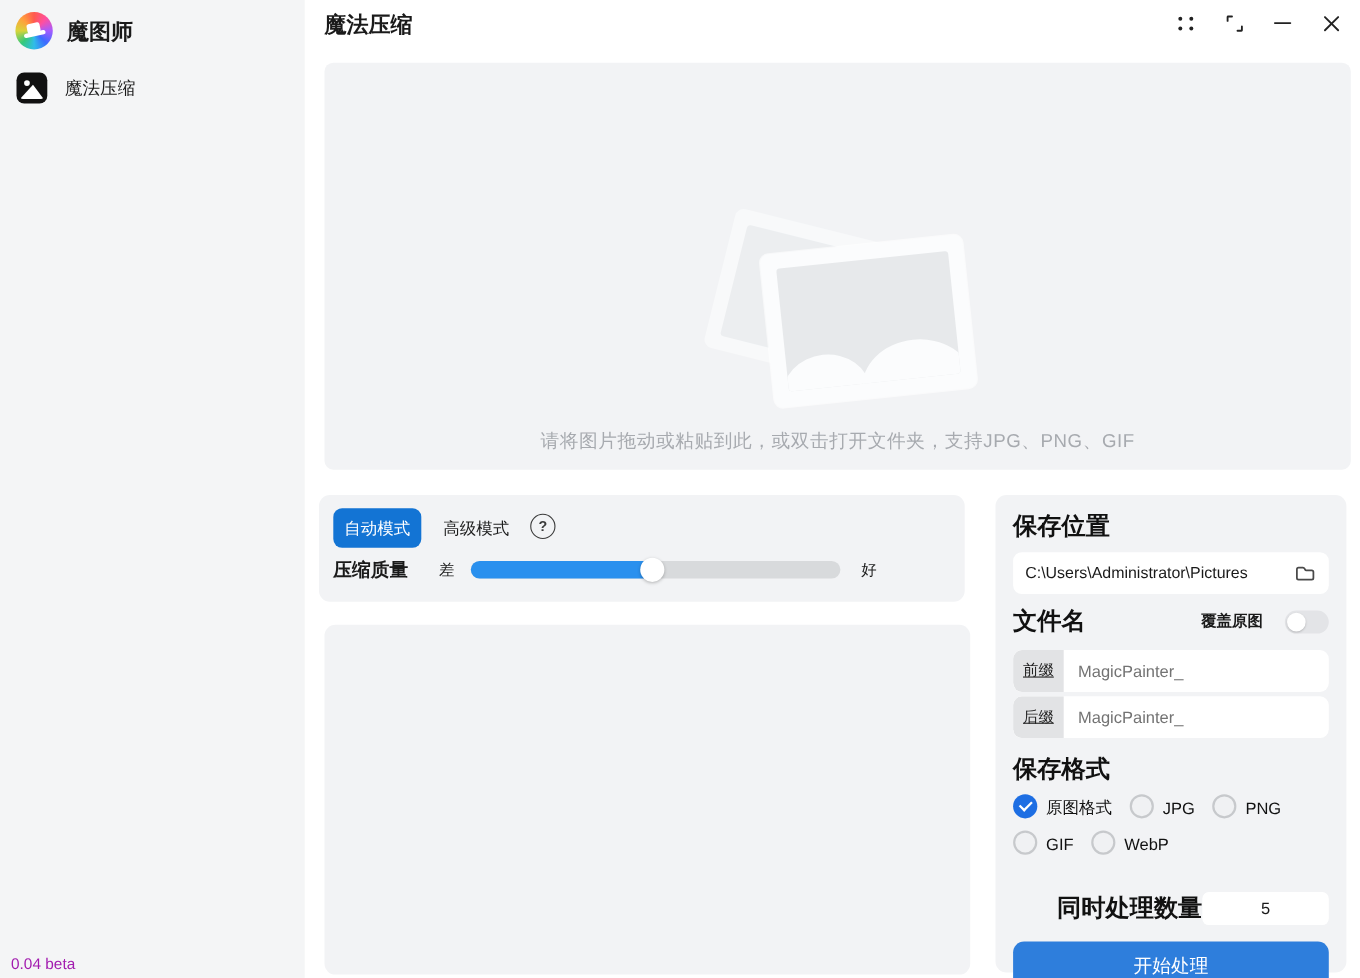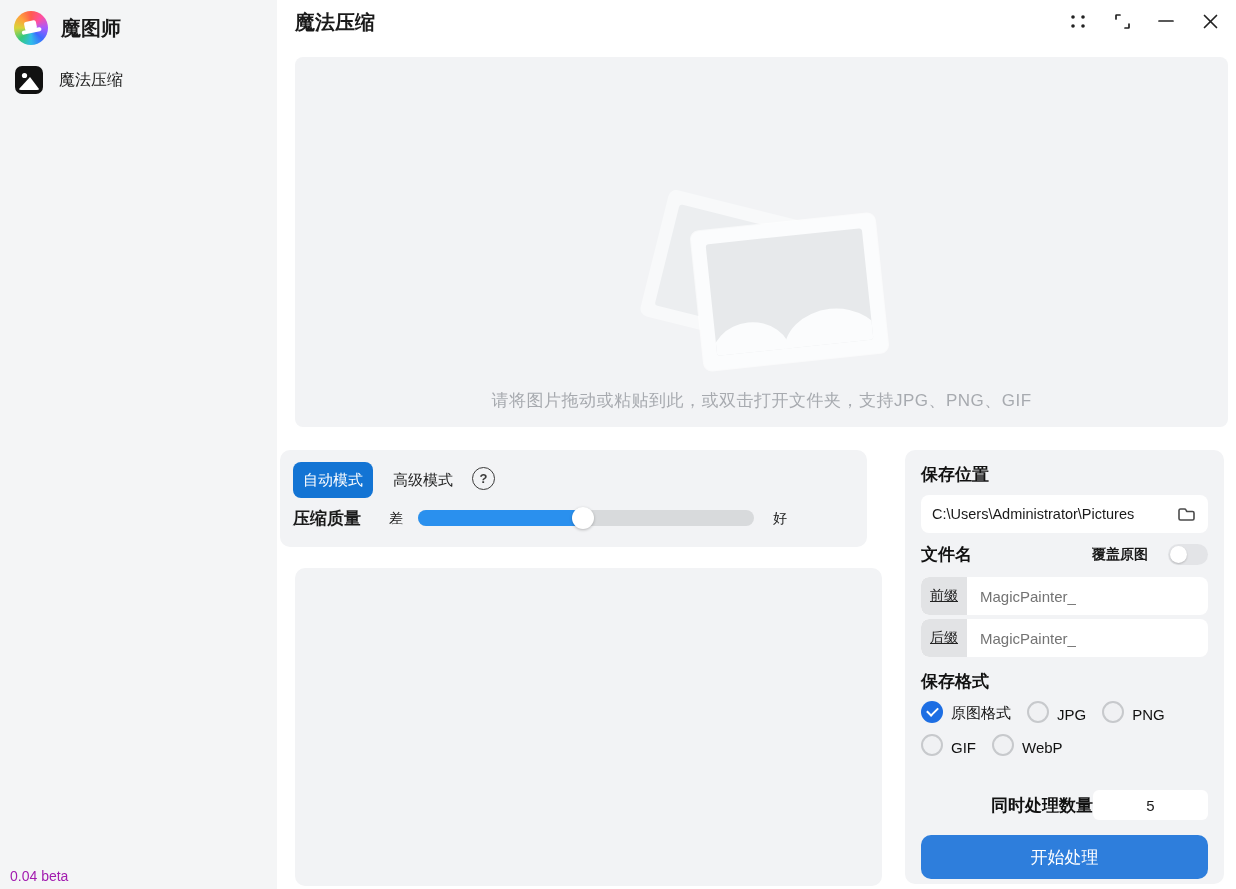--- a/index.html
+++ b/index.html
@@ -35,21 +35,21 @@
   .version { position:absolute; left:10px; bottom:5px; font-size:14px; color:#a21caf; }
 
   
   .page-title { position:absolute; left:295px; top:9px; font-size:20px; font-weight:bold; }
   .win-controls { position:absolute; right:15px; top:10px; display:flex; align-items:center; gap:22px; }
   .win-btn { width:22px; height:22px; display:flex; align-items:center; justify-content:center; cursor:default; }
 
   
   .panel { position:absolute; background:#f2f3f5; border-radius:8px; }
   .dropzone   { left:295px; top:57px;  width:933px; height:370px; }
-  .mode-panel { left:280px; top:450px; width:587px; height:97px;  border-radius:10px; }
+  .mode-panel { left:290px; top:450px; width:587px; height:97px;  border-radius:10px; }
   .queue-panel{ left:295px; top:568px; width:587px; height:318px; border-radius:10px; }
   .save-panel { left:905px; top:450px; width:319px; height:434px; border-radius:10px; padding:13px 16px; }
 
   
   .ph-wrap { position:absolute; left:50%; top:140px; transform:translateX(-50%); width:240px; height:180px; }
   .ph-card { position:absolute; border-radius:8px; background:#fbfcfd; }
   .ph-back { left:10px; top:10px; width:170px; height:130px; transform:rotate(14deg); background:#f8f9fa; }
   .ph-back .inner { position:absolute; left:13px; top:13px; right:13px; bottom:13px; background:#eceef0; border-radius:3px;}
   .ph-front { left:55px; top:25px; width:185px; height:140px; transform:rotate(-6deg); box-shadow:0 0 0 1px rgba(255,255,255,.6); }
   .ph-front .inner { position:absolute; left:14px; top:14px; right:14px; bottom:14px; background:#e7e9eb; border-radius:3px; overflow:hidden;}
@@ -76,21 +76,21 @@
   .low-label  { position:absolute; left:109px; top:60px; font-size:14px; }
   .high-label { position:absolute; left:493px; top:60px; font-size:14px; }
   .slider { position:absolute; left:138px; top:60px; width:336px; height:16px; border-radius:8px; background:#d8dadc; }
   .slider-fill { position:absolute; left:0; top:0; height:16px; border-radius:8px; background:#2a90ee; }
   .slider-knob {
     position:absolute; top:-3px; width:22px; height:22px; border-radius:50%;
     background:#fff; box-shadow:0 1px 3px rgba(0,0,0,.25); transform:translateX(-11px);
   }
 
   
-  .sp-h { font-size:17px; font-weight:bold; color:#111; }
+  .sp-h { font-size:22px; font-weight:bold; color:#111; }
   .path-box {
     margin-top:9px; height:38px; background:#fff; border-radius:8px;
     display:flex; align-items:center; padding:0 11px;
   }
   .path-input {
     flex:1; border:none; outline:none; background:transparent;
     font-size:14.5px; color:#1a1a1a; font-family:inherit;
   }
   .filename-row { margin-top:10px; display:flex; align-items:center; justify-content:space-between; }
   .overwrite { display:flex; align-items:center; gap:20px; }

